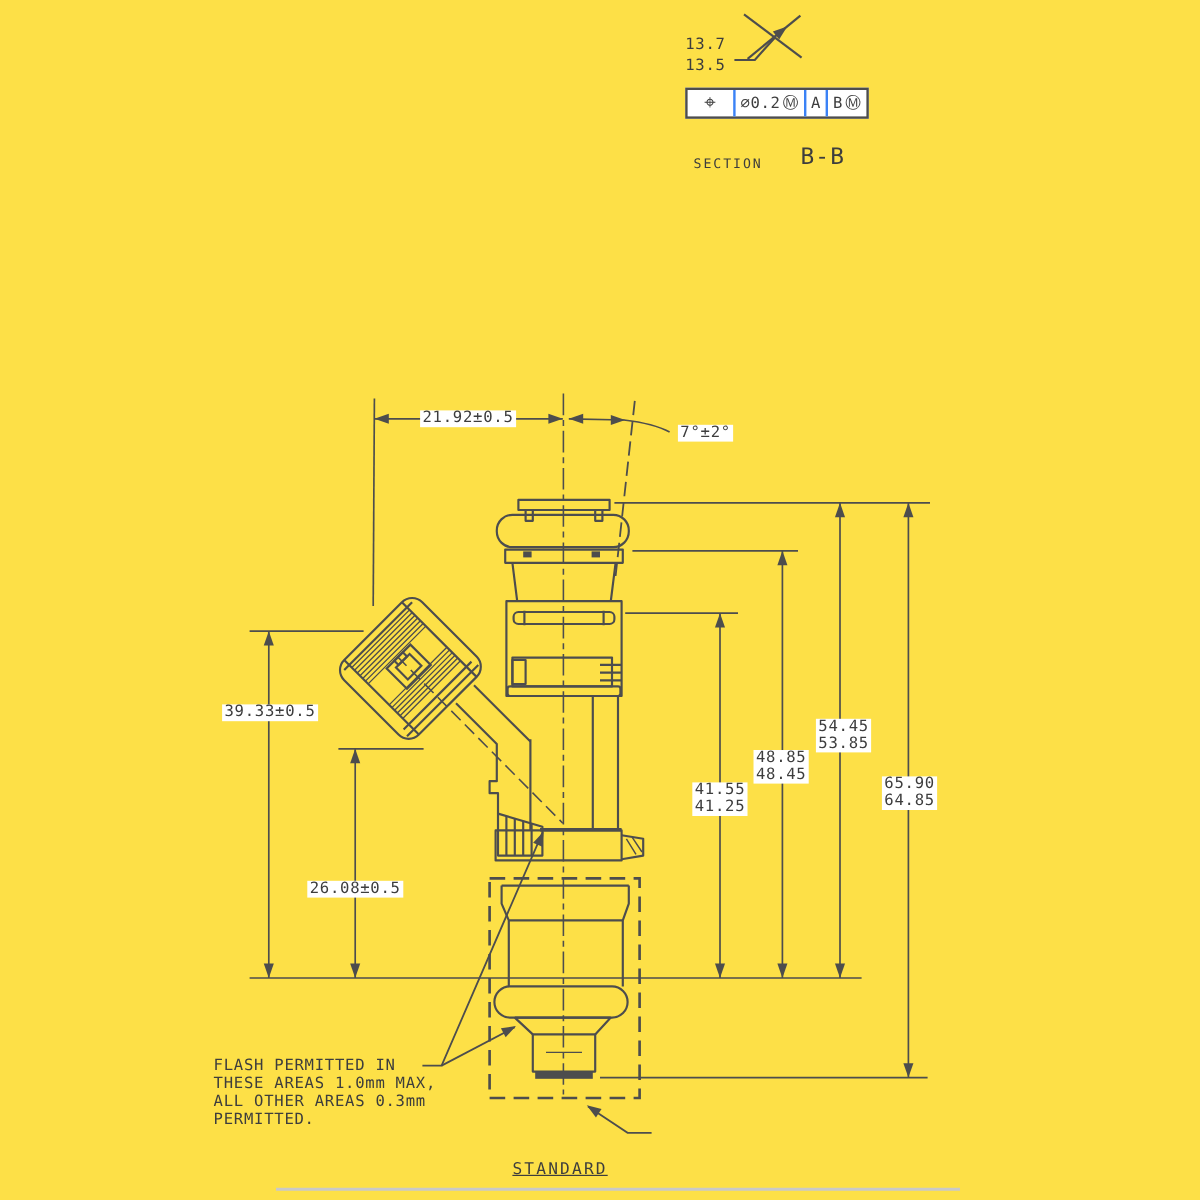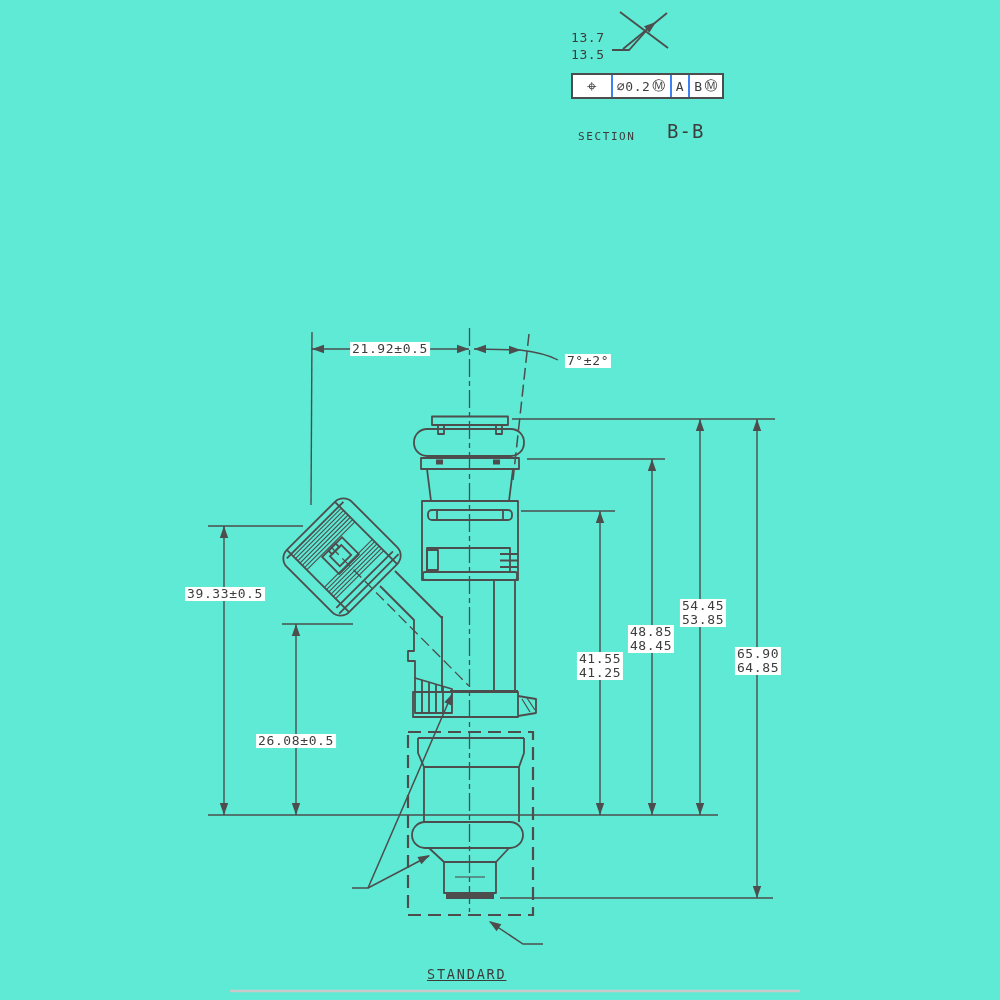--- a/index.html
+++ b/index.html
@@ -1,17 +1,17 @@
 <!DOCTYPE html>
 <html><head>
 <meta charset="utf-8">
 <style>
   html,body{margin:0;padding:0;background:#fff;}
   #stage{
-    position:relative;width:1000px;height:1000px;background:#5eead4;
+    position:relative;width:1000px;height:1000px;background:#fde047;
     font-family:"DejaVu Sans Mono",monospace;color:#3d3d3d;overflow:hidden;
   }
   #linework{position:absolute;left:0;top:0;}
   .lbl{position:absolute;white-space:nowrap;color:#3d3d3d;}
   .dim{
     font:13px/14px "DejaVu Sans Mono",monospace;letter-spacing:.6px;
     background:#fff;padding:0 2px;transform:translate(-50%,-50%);text-align:center;
   }
   .dim.noanchor{transform:none;background:transparent;padding:0;}
   .stack span{display:block;}
@@ -207,17 +207,23 @@
   </div>
   <div class="lbl dim stack" style="left:703px;top:613px">
     <span>54.45</span>
     <span>53.85</span>
   </div>
   <div class="lbl dim stack" style="left:758px;top:661px">
     <span>65.90</span>
     <span>64.85</span>
   </div>
 
+  <div class="lbl note" style="left:178px;top:881px">
+    <span>FLASH PERMITTED IN</span>
+    <span>THESE AREAS 1.0mm MAX,</span>
+    <span>ALL OTHER AREAS 0.3mm</span>
+    <span>PERMITTED.</span>
+  </div>
 
 
   <span class="lbl std" style="left:427px;top:966px">STANDARD</span>
 
 </div>
 
 </body></html>

